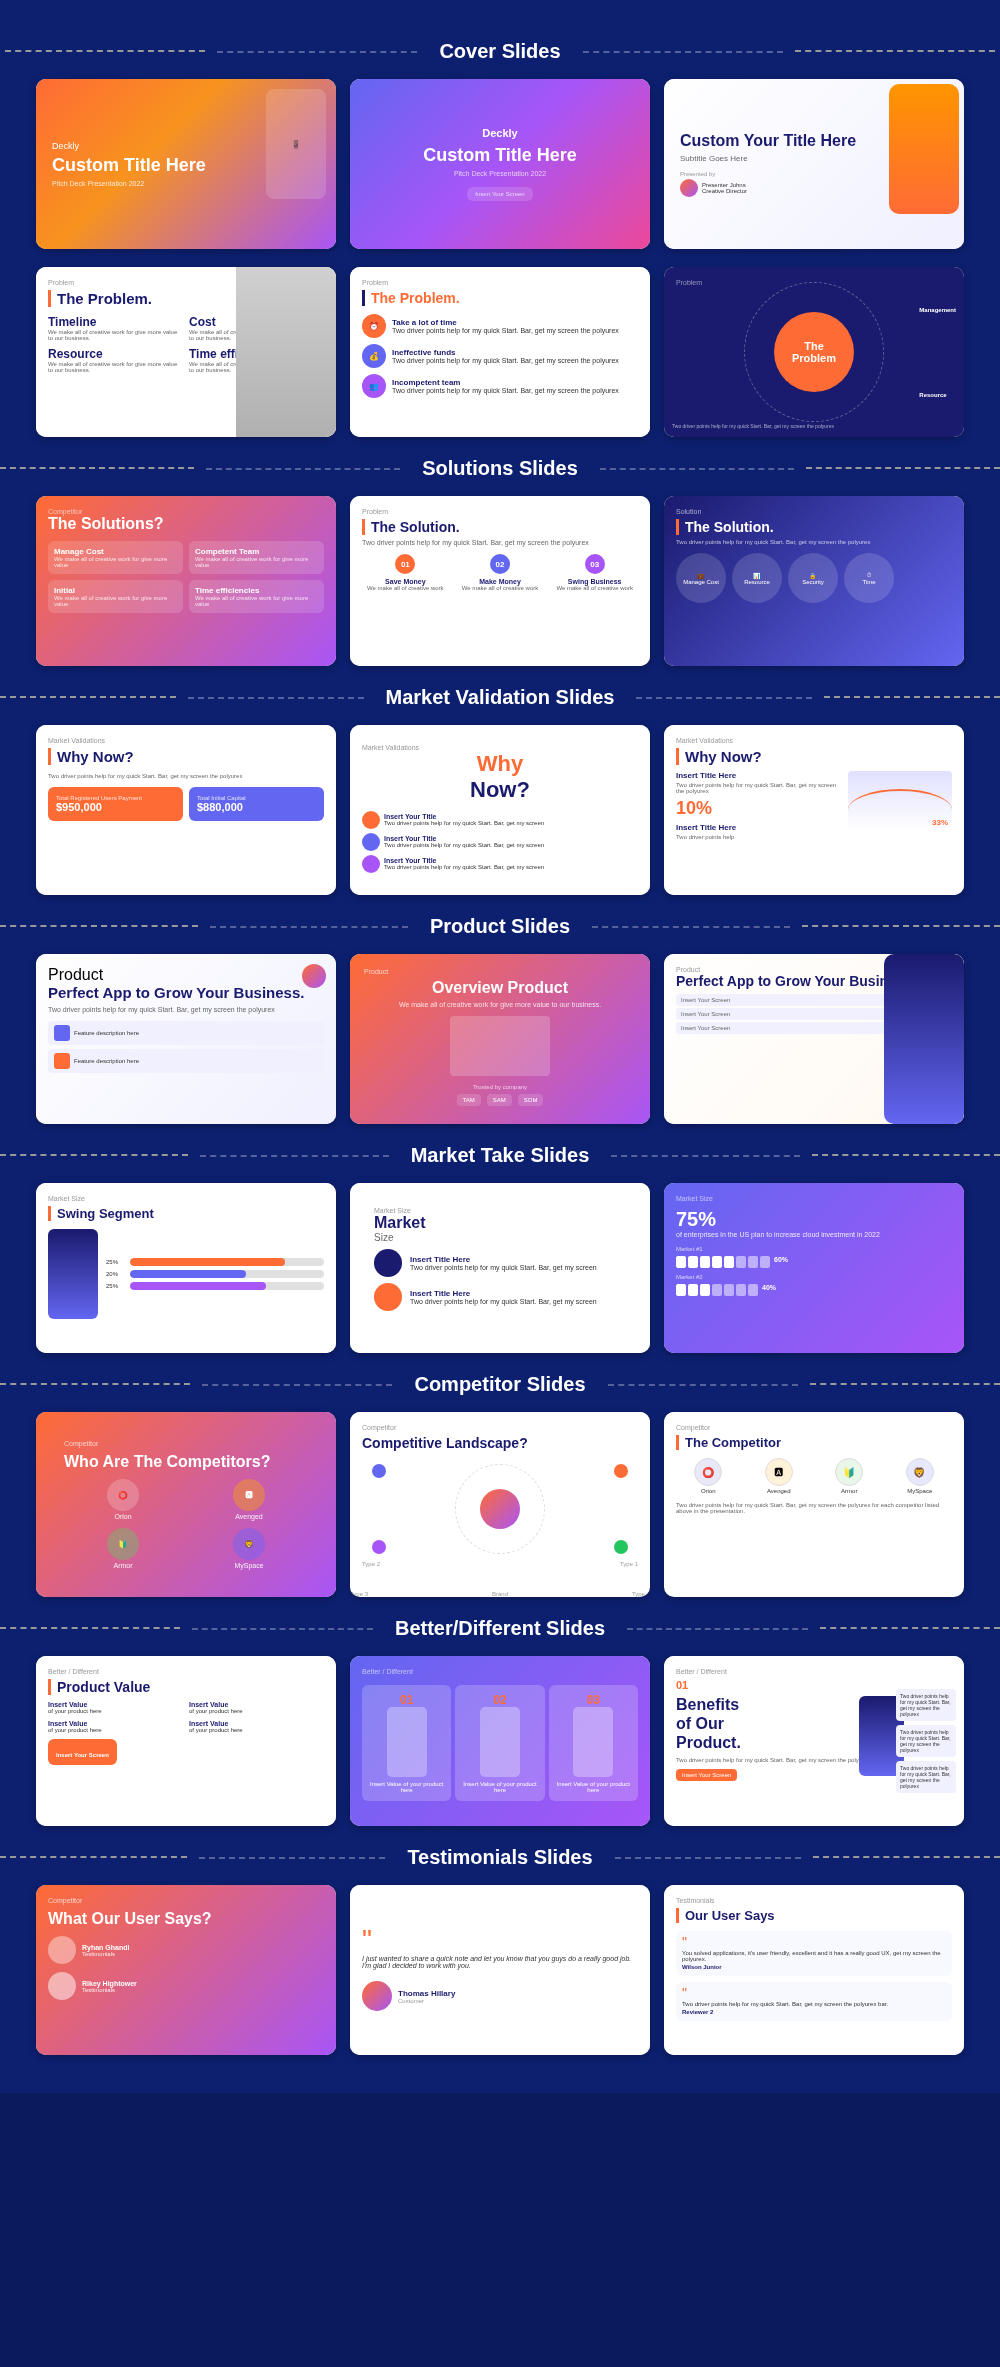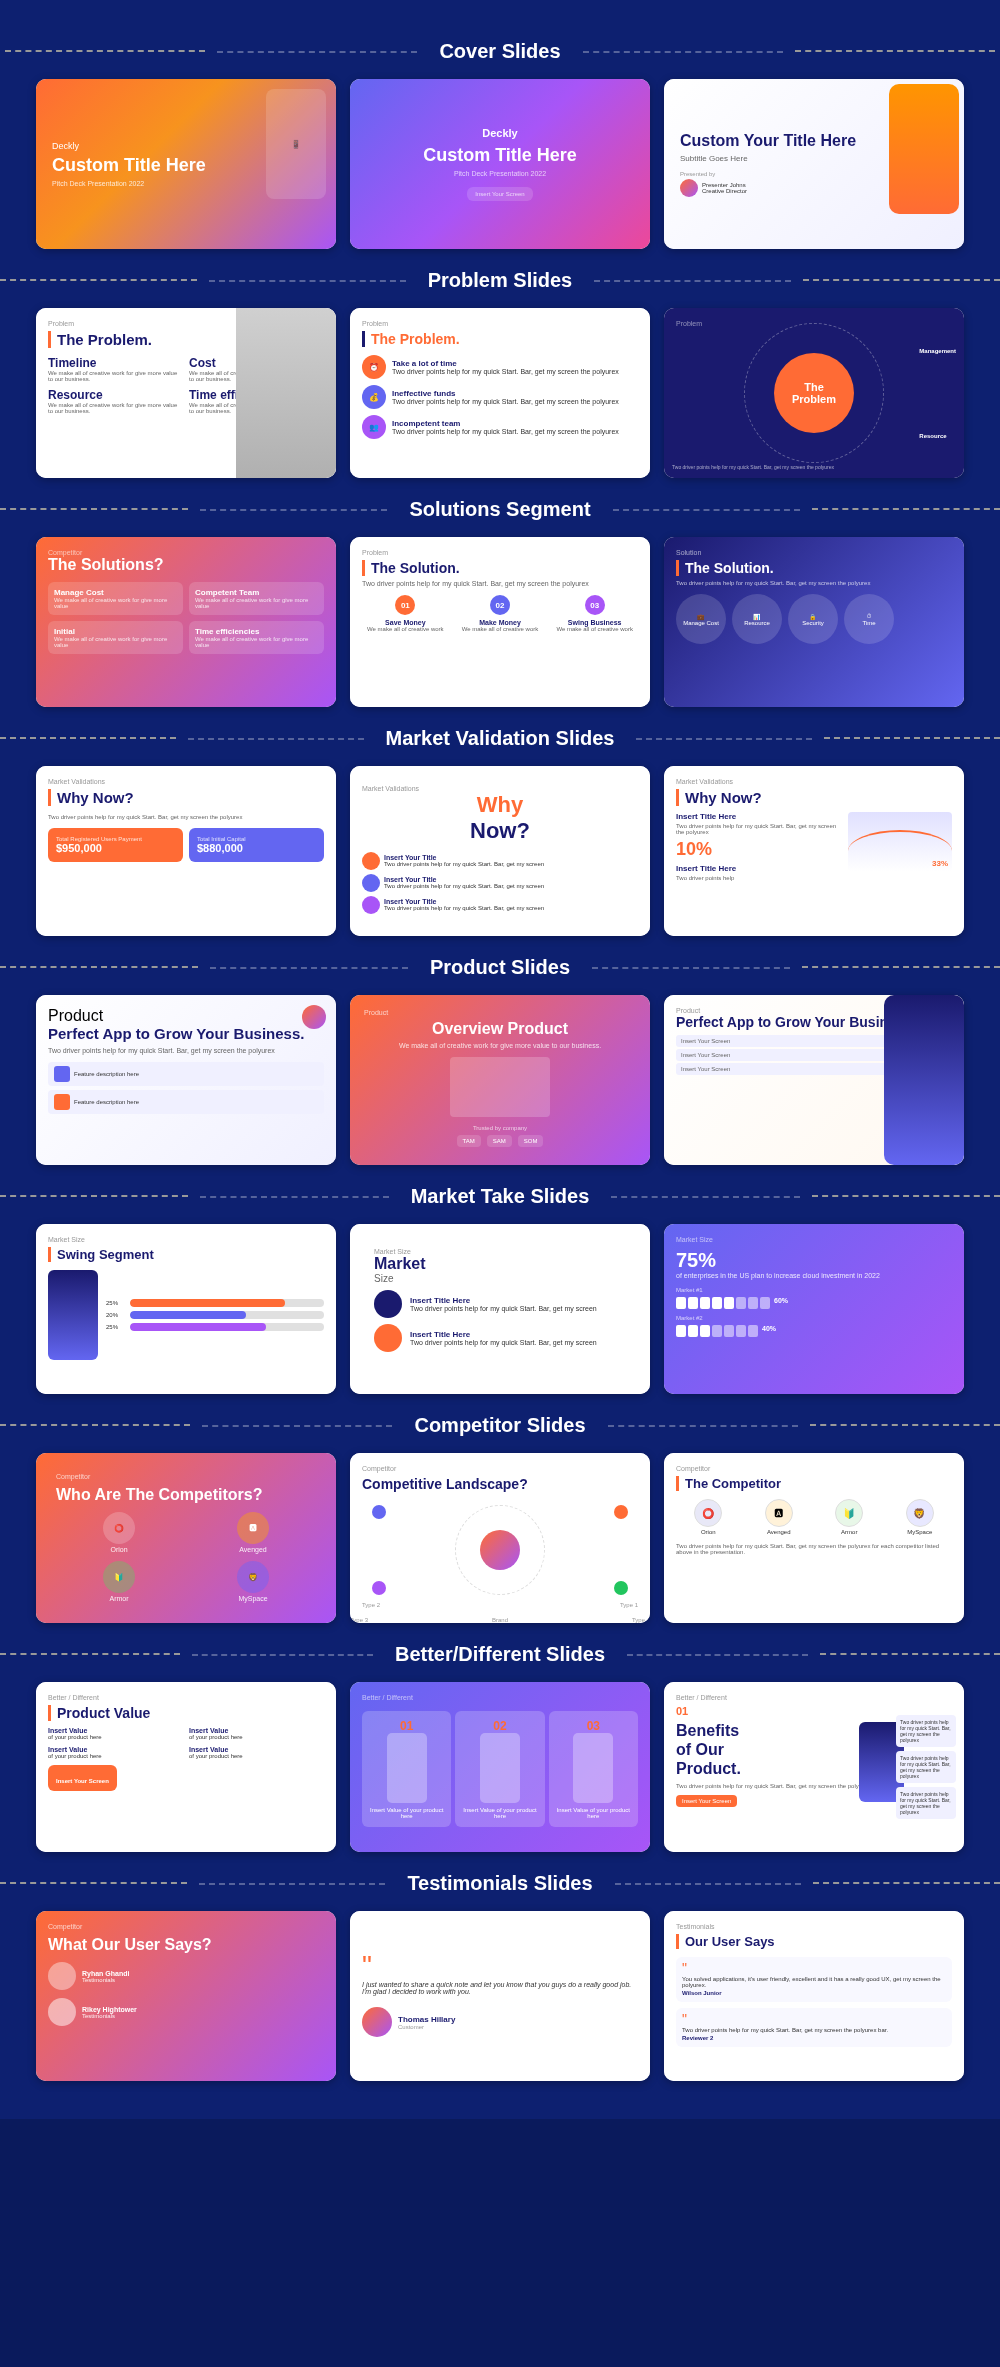--- a/index.html
+++ b/index.html
@@ -267,21 +267,21 @@
     .ms-3 .content { display: flex; gap: 8px; margin-top: 6px; }
     .ms-3 .left { flex: 1; }
     .ms-3 .pct { color: #fff; font-size: 20px; font-weight: 800; }
     .ms-3 .desc { color: rgba(255,255,255,0.85); font-size: 7px; }
     .ms-3 .people-row { display: flex; gap: 2px; flex-wrap: wrap; margin-top: 4px; }
     .ms-3 .person { width: 10px; height: 12px; background: rgba(255,255,255,0.5); border-radius: 2px; }
     .ms-3 .person.active { background: #fff; }
     
     .comp-1 {
       background: linear-gradient(135deg, #ff6b35 0%, #a855f7 100%);
-      padding: 20px; min-height: 170px;
+      padding: 28px; min-height: 170px;
     }
     .comp-1 .tag { color: rgba(255,255,255,0.7); font-size: 7px; }
     .comp-1 .title { color: #fff; font-size: 16px; font-weight: 800; margin: 6px 0; }
     .comp-1 .logos { display: grid; grid-template-columns: 1fr 1fr; gap: 8px; margin-top: 8px; }
     .comp-1 .logo-item { display: flex; flex-direction: column; align-items: center; }
     .comp-1 .logo-circle { width: 32px; height: 32px; border-radius: 50%; background: rgba(255,255,255,0.3); display: flex; align-items: center; justify-content: center; }
     .comp-1 .logo-circle span { font-size: 8px; font-weight: 700; color: #fff; }
     .comp-1 .logo-name { font-size: 7px; color: rgba(255,255,255,0.9); margin-top: 2px; }
     .comp-2 {
       background: #fff; padding: 12px; min-height: 170px;
@@ -401,25 +401,20 @@
             <div style="width:18px;height:18px;border-radius:50%;background:linear-gradient(135deg,#ff6b35,#a855f7);"></div>
             <span style="font-size:6px;color:#333;">Presenter Johns<br>Creative Director</span>
           </div>
           <div class="phone2"></div>
         </div>
       </div>
     </div>
   </div>
 
   <div class="section">
-    <div class="section-title">
-      <span style="flex:1;border-top:2px dashed rgba(255,255,255,0.3);max-width:200px;display:inline-block;"></span>
-      <span class="section-title-text">Problem Slides</span>
-      <span style="flex:1;border-top:2px dashed rgba(255,255,255,0.3);max-width:200px;display:inline-block;"></span>
-    </div>
     <div class="slides-row">
       <div class="slide-card">
         <div class="prob-1">
           <div class="tag">Problem</div>
           <div class="title">The Problem.</div>
           <div class="grid">
             <div class="item">
               <div class="label">Timeline</div>
               <div style="font-size:6px;color:#666;">We make all of creative work for give more value to our business.</div>
             </div>
@@ -476,21 +471,21 @@
           </div>
           <div style="position:absolute;bottom:8px;left:8px;right:8px;font-size:5px;color:rgba(255,255,255,0.6);">Two driver points help for my quick Start. Bar, get my screen the polyurex</div>
         </div>
       </div>
     </div>
   </div>
 
   <div class="section">
     <div class="section-title">
       <span style="flex:1;border-top:2px dashed rgba(255,255,255,0.3);max-width:200px;display:inline-block;"></span>
-      <span class="section-title-text">Solutions Segment</span>
+      <span class="section-title-text">Solutions Slides</span>
       <span style="flex:1;border-top:2px dashed rgba(255,255,255,0.3);max-width:200px;display:inline-block;"></span>
     </div>
     <div class="slides-row">
       <div class="slide-card">
         <div class="sol-1">
           <div style="font-size:7px;color:rgba(255,255,255,0.6);">Competitor</div>
           <div class="title">The Solutions?</div>
           <div class="grid">
             <div class="item">
               <div class="label">Manage Cost</div>

